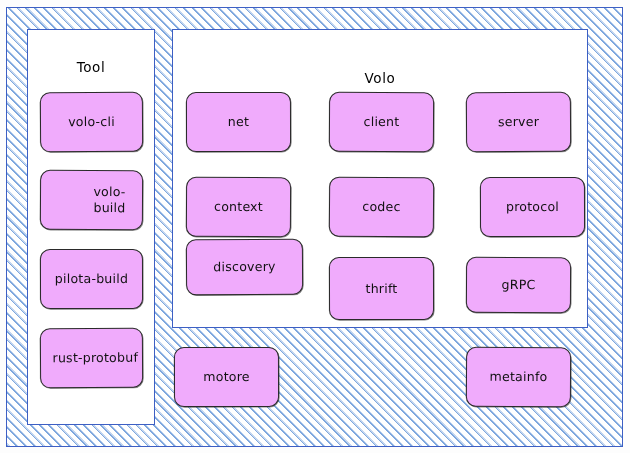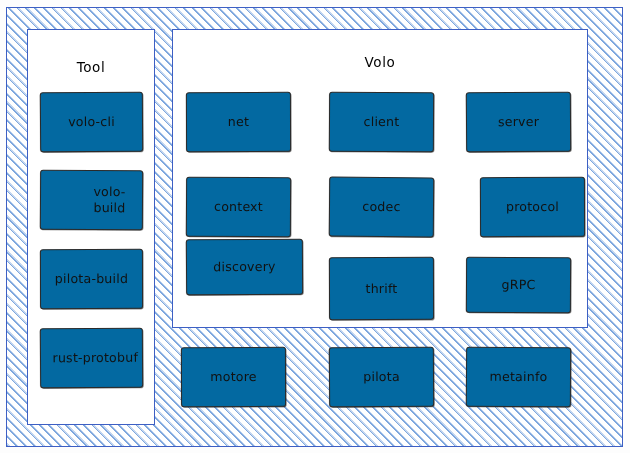--- a/index.html
+++ b/index.html
@@ -70,40 +70,40 @@
     left: 0;
     right: 0;
     text-align: center;
     font-family: "DejaVu Sans", sans-serif;
     font-size: 13.5px;
     color: #000000;
     letter-spacing: 0.6px;
     white-space: nowrap;
   }
   .panel-tool .panel-title { top: 29px; }
-  .panel-volo .panel-title { top: 24px; }
+  .panel-volo .panel-title { top: 40px; }
 
   
   .node {
     position: absolute;
     box-sizing: border-box;
-    background: #0369a1;
+    background: #f0abfc;
     display: flex;
     align-items: center;
     justify-content: center;
     text-align: center;
     font-family: "DejaVu Sans", sans-serif;
     font-size: 12.6px;
     color: #111111;
     letter-spacing: 0.2px;
     line-height: 1.25;
     padding: 0 4px;
     overflow: hidden;
     border: 1.6px solid #2a2a2a;
-    border-radius: 3px;
+    border-radius: 10px;
     box-shadow:
       0.8px 0.8px 0 -0.2px rgba(40,40,40,0.55),
       -0.6px 0.4px 0 -0.3px rgba(70,70,70,0.35);
   }
   .node.skew-a { transform: rotate(-0.35deg); }
   .node.skew-b { transform: rotate(0.3deg); }
   .node.skew-c { transform: rotate(-0.15deg); }
   .node.skew-d { transform: rotate(0.45deg); }
 
   .node-label { display: block; }
@@ -162,23 +162,20 @@
   <div class="node skew-a" style="left:186px; top:239px; width:117px; height:56px;">
     <span class="node-label">discovery</span>
   </div>
   <div class="node skew-c" style="left:329px; top:257px; width:105px; height:63px;">
     <span class="node-label">thrift</span>
   </div>
   <div class="node skew-b" style="left:466px; top:257px; width:105px; height:56px;">
     <span class="node-label">gRPC</span>
   </div>
 
-  <div class="node skew-c" style="left:181px; top:347px; width:105px; height:60px;justify-content:center;">
+  <div class="node skew-c" style="left:174px; top:347px; width:105px; height:60px;justify-content:center;">
     <span class="node-label">motore</span>
-  </div>
-  <div class="node skew-a" style="left:329px; top:347px; width:105px; height:60px;">
-    <span class="node-label">pilota</span>
   </div>
   <div class="node skew-b" style="left:466px; top:347px; width:105px; height:60px;">
     <span class="node-label">metainfo</span>
   </div>
 
 </div>
 
 </body></html>

